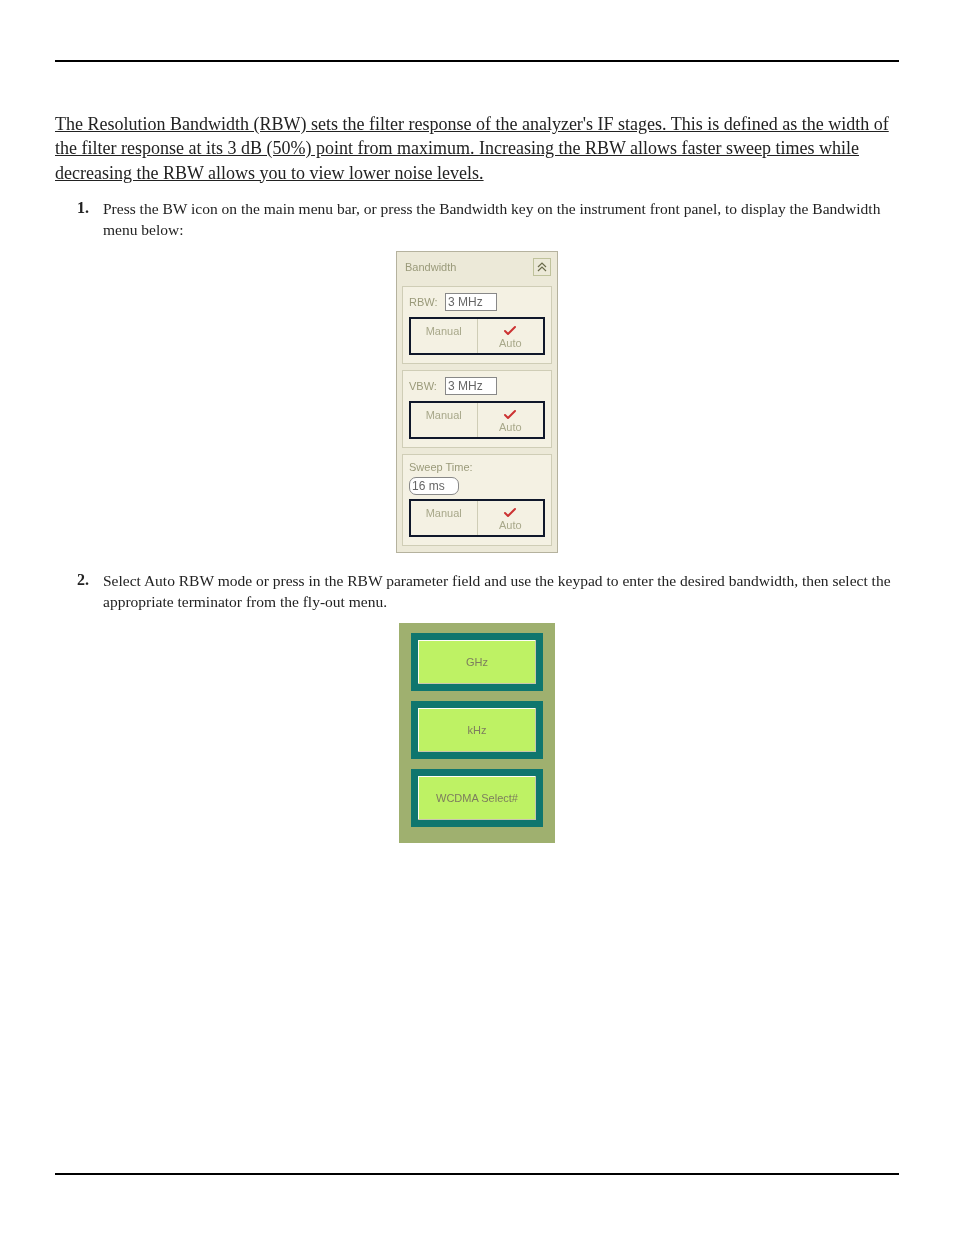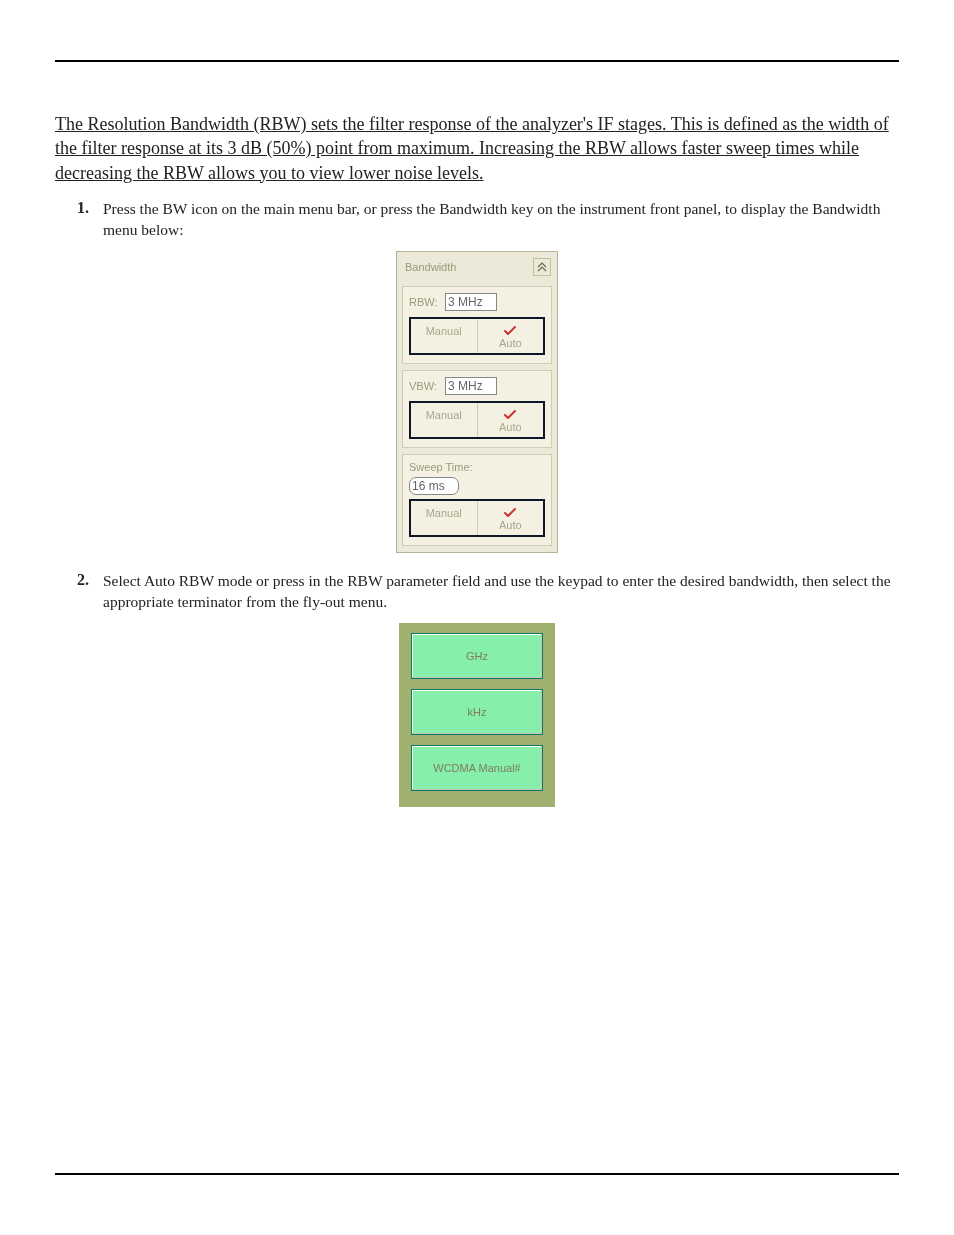--- a/index.html
+++ b/index.html
@@ -141,22 +141,22 @@
   .unit-panel {
     width: 140px;
     margin: 8px auto 0 auto;
     background: #9fb06f;
     border-left: 4px solid #9fb06f;
     border-right: 4px solid #9fb06f;
     padding: 4px 4px 6px 4px;
     font-family: Tahoma, Verdana, sans-serif;
   }
   .unit-btn {
-    background: #86efac;
-    border: 1px solid #0f766e;
+    background: #bef264;
+    border: 7px solid #0f766e;
     height: 44px;
     margin: 6px 4px 10px 4px;
     display: flex;
     align-items: center;
     justify-content: center;
     color: #7d7d5e;
     font-size: 11px;
     box-shadow: inset -1px -1px 0 #c9c6ae, inset 1px 1px 0 #fdfdf6;
     cursor: pointer;
   }
@@ -244,18 +244,18 @@
   </div>
 
   <div class="unit-panel">
     <div class="unit-btn">
         <span>GHz</span>
       </div>
     <div class="unit-btn">
         <span>kHz</span>
       </div>
     <div class="unit-btn">
-        <span>WCDMA Manual#</span>
+        <span>WCDMA Select#</span>
       </div>
   </div>
 
   <div class="rule-bottom"></div>
 </div>
 
 </body></html>

